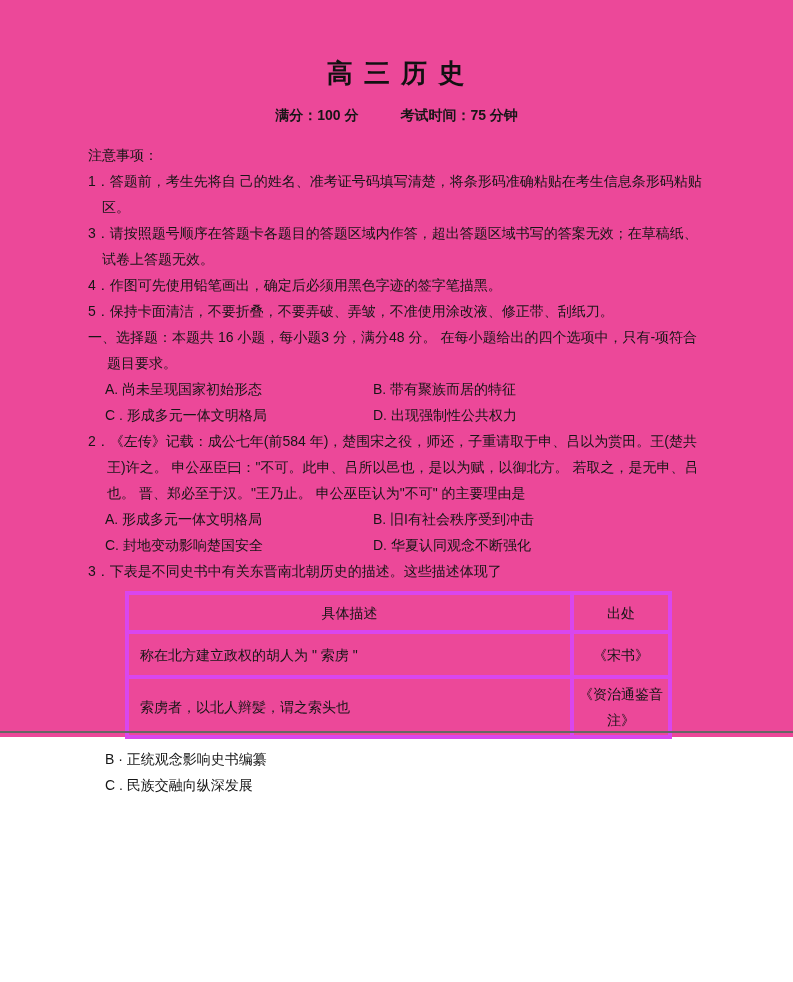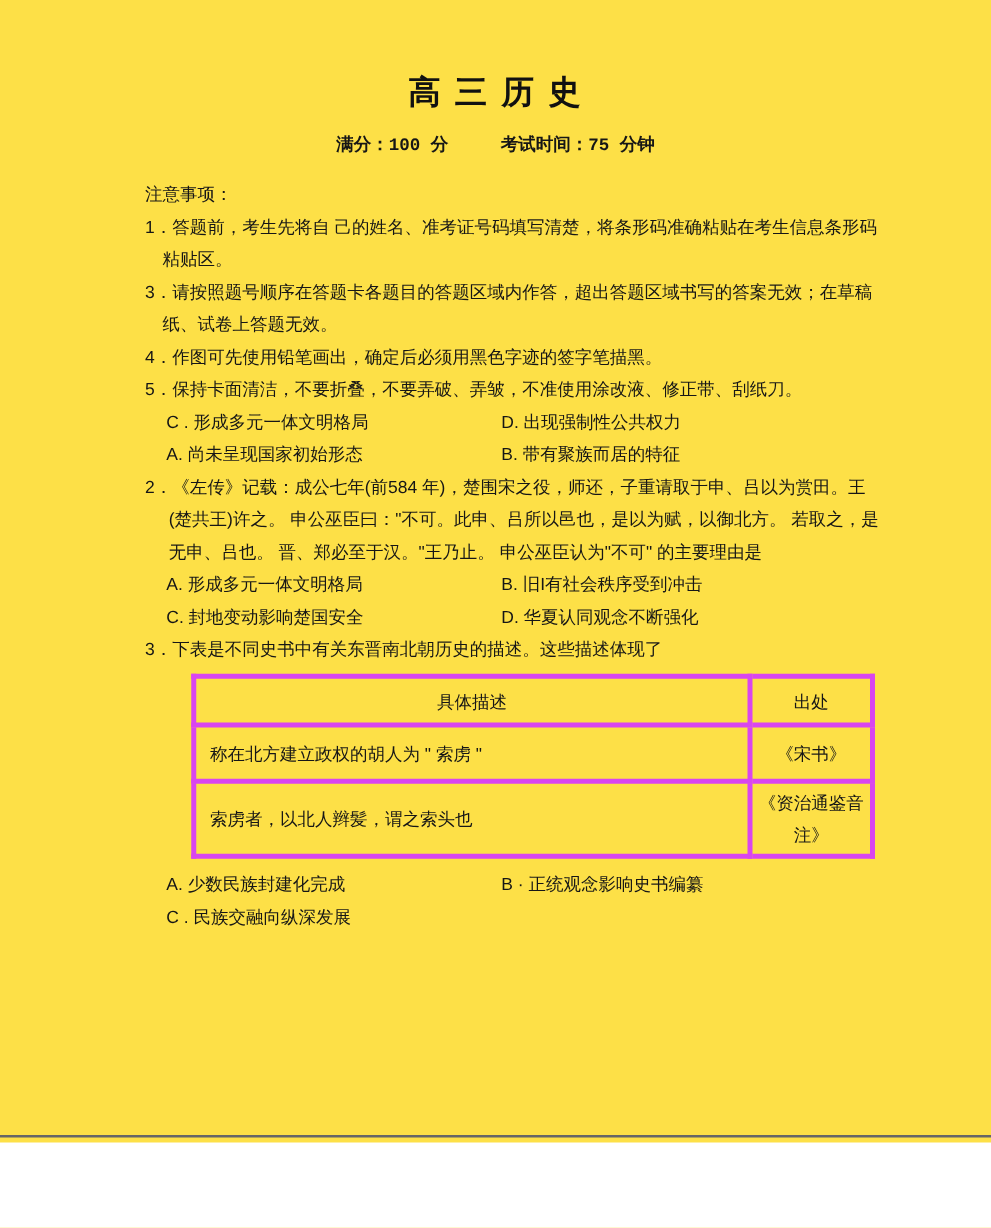--- a/index.html
+++ b/index.html
@@ -4,42 +4,41 @@
 <style>
   * { margin: 0; padding: 0; box-sizing: border-box; }
   html, body { background: #ffffff; }
   body {
     width: 793px; height: 982px;
     position: relative;
     overflow: hidden;
     font-family: "Liberation Sans", "DejaVu Sans", sans-serif;
     color: #141414;
   }
-  .page { width: 793px; height: 914px; position: relative; background: #fde047; }
+  .page { width: 793px; height: 737px; position: relative; background: #ec4899; }
 
   .title {
     text-align: center;
     font-size: 26px;
     font-weight: 700;
     letter-spacing: 2px;
     padding-top: 56px;
     color: #111;
   }
   .subtitle {
     text-align: center;
     font-size: 14px;
     font-weight: 700;
     margin-top: 16px;
     color: #161616;
-    font-family: Liberation Mono, monospace;
   }
   .subtitle .right { margin-left: 42px; }
 
   .content {
-    padding: 17px 84px 0 116px;
+    padding: 17px 84px 0 88px;
     font-size: 14px;
     line-height: 26px;
     color: #161616;
   }
   .content p { margin: 0; }
   p.plain { padding-left: 0; }
   p.hang  { padding-left: 14px; text-indent: -14px; }  
   p.hangq { padding-left: 19px; text-indent: -19px; }  
 
   .opts { display: flex; padding-left: 17px; }
@@ -85,28 +84,29 @@
   </div>
 
   <div class="content">
 
     <p class="plain">注意事项：</p>
     <p class="hang">1．答题前，考生先将自 己的姓名、准考证号码填写清楚，将条形码准确粘贴在考生信息条形码粘贴区。</p>
     <p class="hang">3．请按照题号顺序在答题卡各题目的答题区域内作答，超出答题区域书写的答案无效；在草稿纸、试卷上答题无效。</p>
     <p class="hang">4．作图可先使用铅笔画出，确定后必须用黑色字迹的签字笔描黑。</p>
     <p class="hang">5．保持卡面清洁，不要折叠，不要弄破、弄皱，不准使用涂改液、修正带、刮纸刀。</p>
 
+    <p class="hangq">一、选择题：本题共 16 小题，每小题3 分，满分48 分。 在每小题给出的四个选项中，只有-项符合题目要求。</p>
 
+    <div class="opts">
+      <span class="l">A. 尚未呈现国家初始形态</span>
+      <span class="r">B. 带有聚族而居的特征</span>
+    </div>
     <div class="opts">
       <span class="l">C . 形成多元一体文明格局</span>
       <span class="r">D. 出现强制性公共权力</span>
-    </div>
-    <div class="opts">
-      <span class="l">A. 尚未呈现国家初始形态</span>
-      <span class="r">B. 带有聚族而居的特征</span>
     </div>
 
     <p class="hangq">2．《左传》记载：成公七年(前584 年)，楚围宋之役，师还，子重请取于申、吕以为赏田。王(楚共王)许之。 申公巫臣曰："不可。此申、吕所以邑也，是以为赋，以御北方。 若取之，是无申、吕也。 晋、郑必至于汉。"王乃止。 申公巫臣认为"不可" 的主要理由是</p>
     <div class="opts">
       <span class="l">A. 形成多元一体文明格局</span>
       <span class="r">B. 旧I有社会秩序受到冲击</span>
     </div>
     <div class="opts">
       <span class="l">C. 封地变动影响楚国安全</span>
       <span class="r">D. 华夏认同观念不断强化</span>
@@ -129,21 +129,20 @@
         <td class="src">《宋书》</td>
       </tr>
       <tr class="r3">
         <td class="desc">索虏者，以北人辫髪，谓之索头也</td>
         <td class="src">《资治通鉴音注》</td>
       </tr>
     </tbody>
       </table>
 
     <div class="opts">
-      <span class="l">A. 少数民族封建化完成</span>
       <span class="r">B · 正统观念影响史书编纂</span>
     </div>
     <div class="opts">
       <span class="l">C . 民族交融向纵深发展</span>
     </div>
 
   </div>
 
   <div class="bottom-bar"></div>
 </div>

